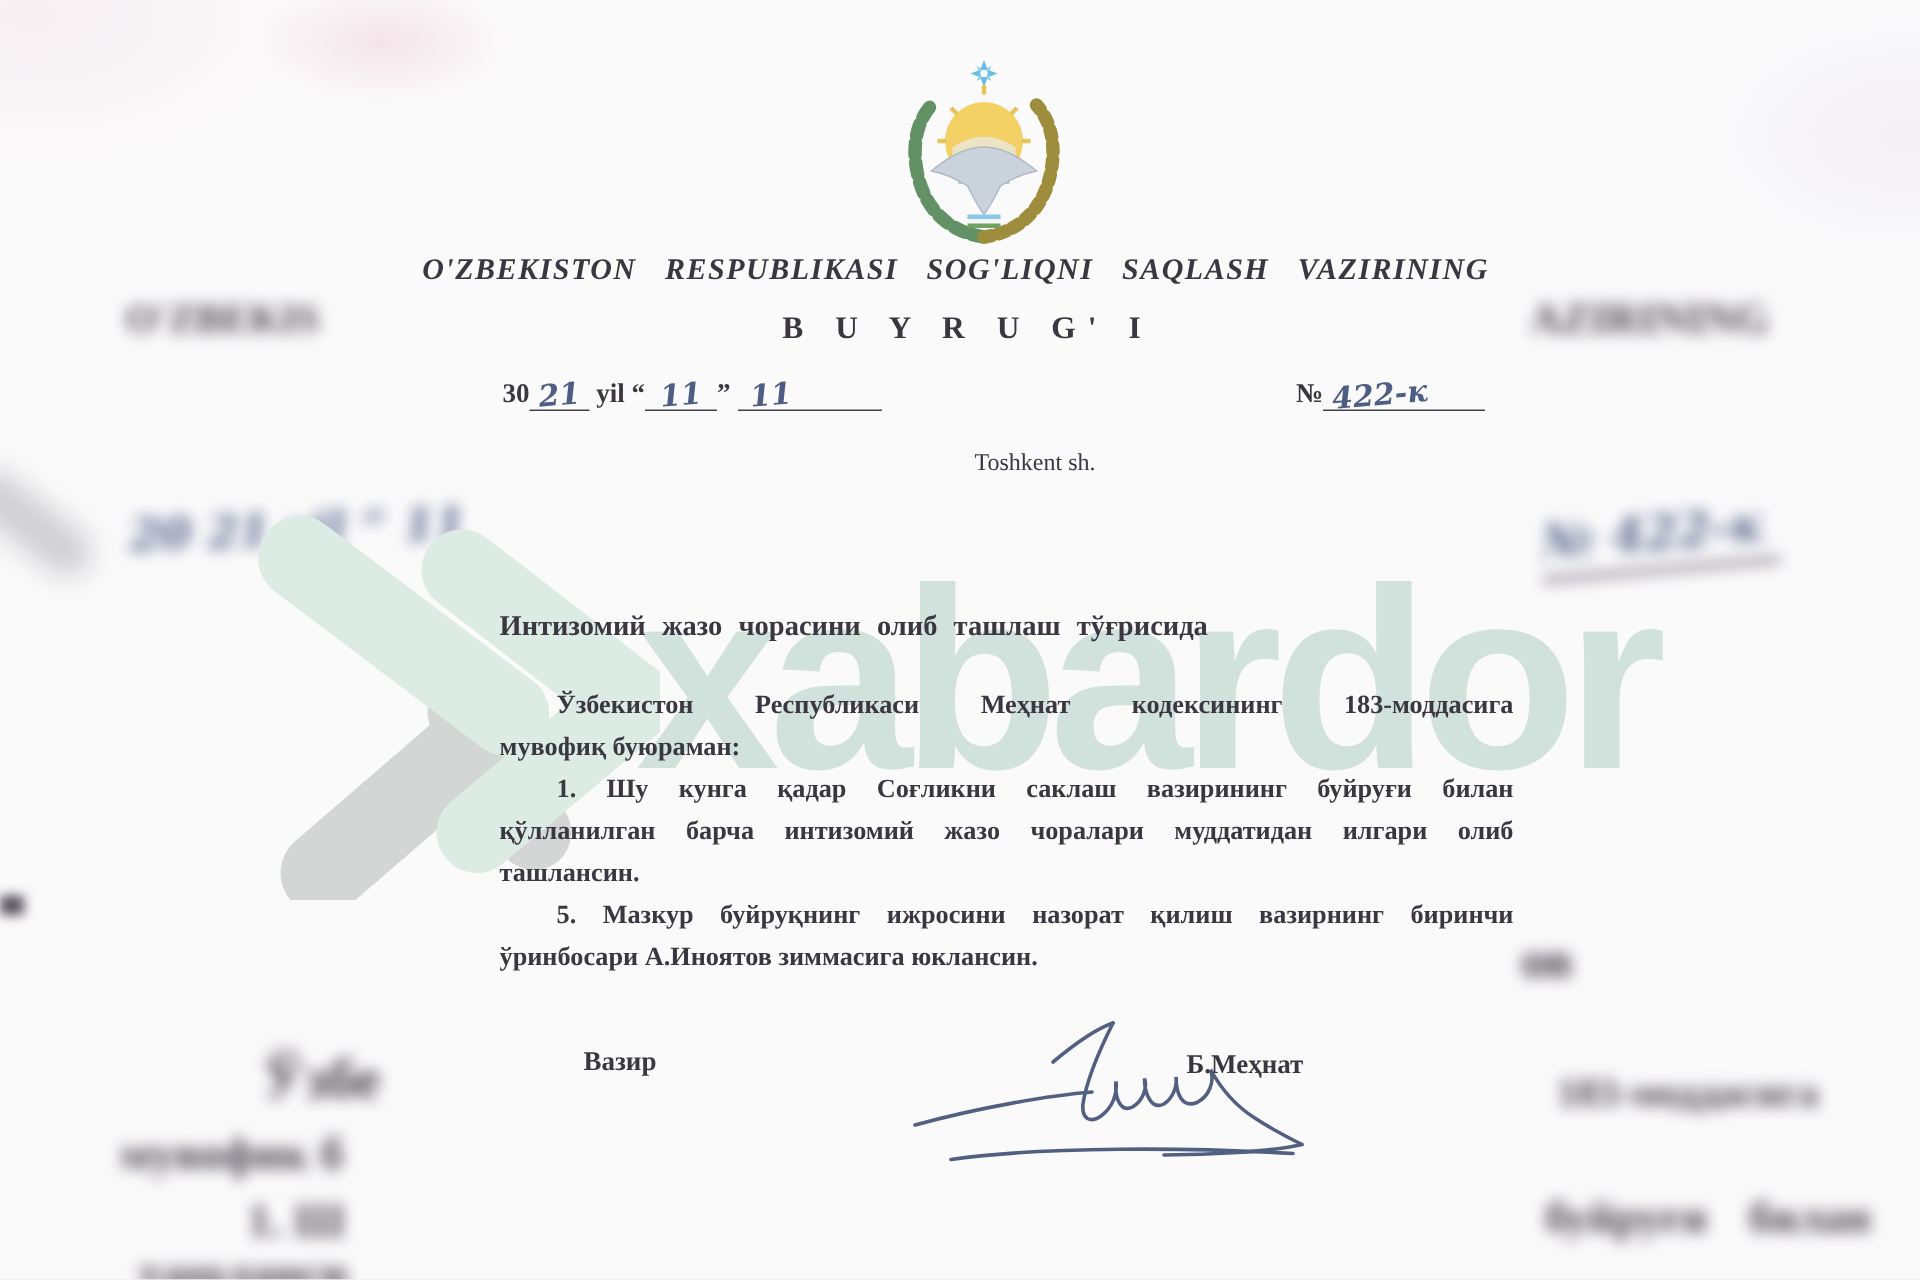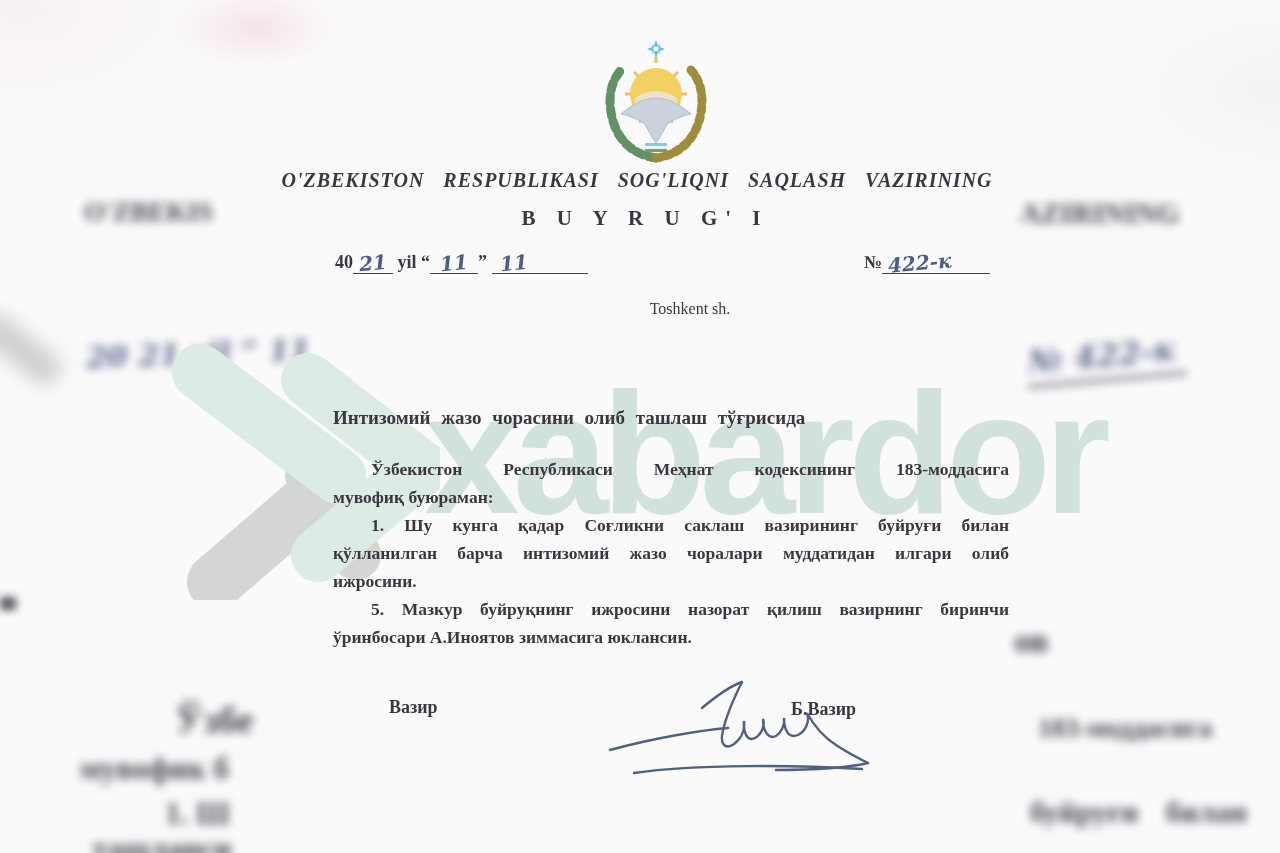--- a/index.html
+++ b/index.html
@@ -118,46 +118,46 @@
       <path d="M24,78 C38,66 50,62 59,62 C68,62 80,66 94,78 C84,80 76,84 70,88 C66,96 62,103 59,107 C56,103 52,96 48,88 C42,84 34,80 24,78 Z" fill="#c6cfda" stroke="#a9b3c1" stroke-width="1"></path>
       <rect x="48" y="107" width="22" height="3" fill="#7ec3e8"></rect>
       <rect x="48" y="110" width="22" height="3" fill="#f4f4f2"></rect>
       <rect x="48" y="113" width="22" height="3" fill="#6a9a5a"></rect>
     </svg>
 
     <div class="ministry">O'ZBEKISTON RESPUBLIKASI SOG'LIQNI SAQLASH VAZIRINING</div>
     <div class="buyruq">B U Y R U G' I</div>
 
     <div class="dateline">
-      <span>40</span><span class="uline w40"><i class="ink">21</i></span>
+      <span>30</span><span class="uline w40"><i class="ink">21</i></span>
       <span>yil</span>
       <span>“</span><span class="uline w48"><i class="ink">11</i></span><span>”</span>
       <span class="uline w88"><i class="ink">11</i></span>
     </div>
 
     <div class="numberline">
       <span>№</span><span class="uline w102"><i class="ink">422-к</i></span>
     </div>
 
     <div class="city">Toshkent sh.</div>
 
     <div class="subject">Интизомий жазо чорасини олиб ташлаш тўғрисида</div>
 
     <div class="body">
       <div class="line indent">Ўзбекистон Республикаси Меҳнат кодексининг 183-моддасига</div>
       <div class="line last"><span>мувофиқ </span><b>буюраман:</b></div>
       <div class="line indent">1. Шу кунга қадар Соғликни саклаш вазирининг буйруғи билан</div>
       <div class="line">қўлланилган барча интизомий жазо чоралари муддатидан илгари олиб</div>
-      <div class="line last">ижросини.</div>
+      <div class="line last">ташлансин.</div>
       <div class="line indent">5. Мазкур буйруқнинг ижросини назорат қилиш вазирнинг биринчи</div>
       <div class="line last">ўринбосари А.Иноятов зиммасига юклансин.</div>
     </div>
 
     <div class="signrole">Вазир</div>
-    <div class="signname">Б.Вазир</div>
+    <div class="signname">Б.Меҳнат</div>
 
     <svg class="signsvg" width="268" height="115" viewBox="0 0 268 115">
       <g fill="none" stroke="#3f4f74" stroke-width="2.4" stroke-linecap="round" opacity="0.9">
         <path d="M96,34 C108,24 124,12 136,8"></path>
         <path d="M136,8 C126,28 118,48 116,62 C115,72 121,75 128,70 C136,64 139,55 138,47 C137,58 141,68 149,64 C156,60 159,51 157,45 C157,56 162,66 170,62 C176,58 179,50 178,44 C178,55 182,65 192,61 C200,57 204,47 201,39 C207,50 216,62 230,71 C242,79 254,85 262,89"></path>
         <path d="M4,76 C48,64 96,56 122,54"></path>
         <path d="M28,99 C90,90 190,91 256,95"></path>
         <path d="M262,89 C240,94 200,96 170,96"></path>
       </g>
     </svg>

